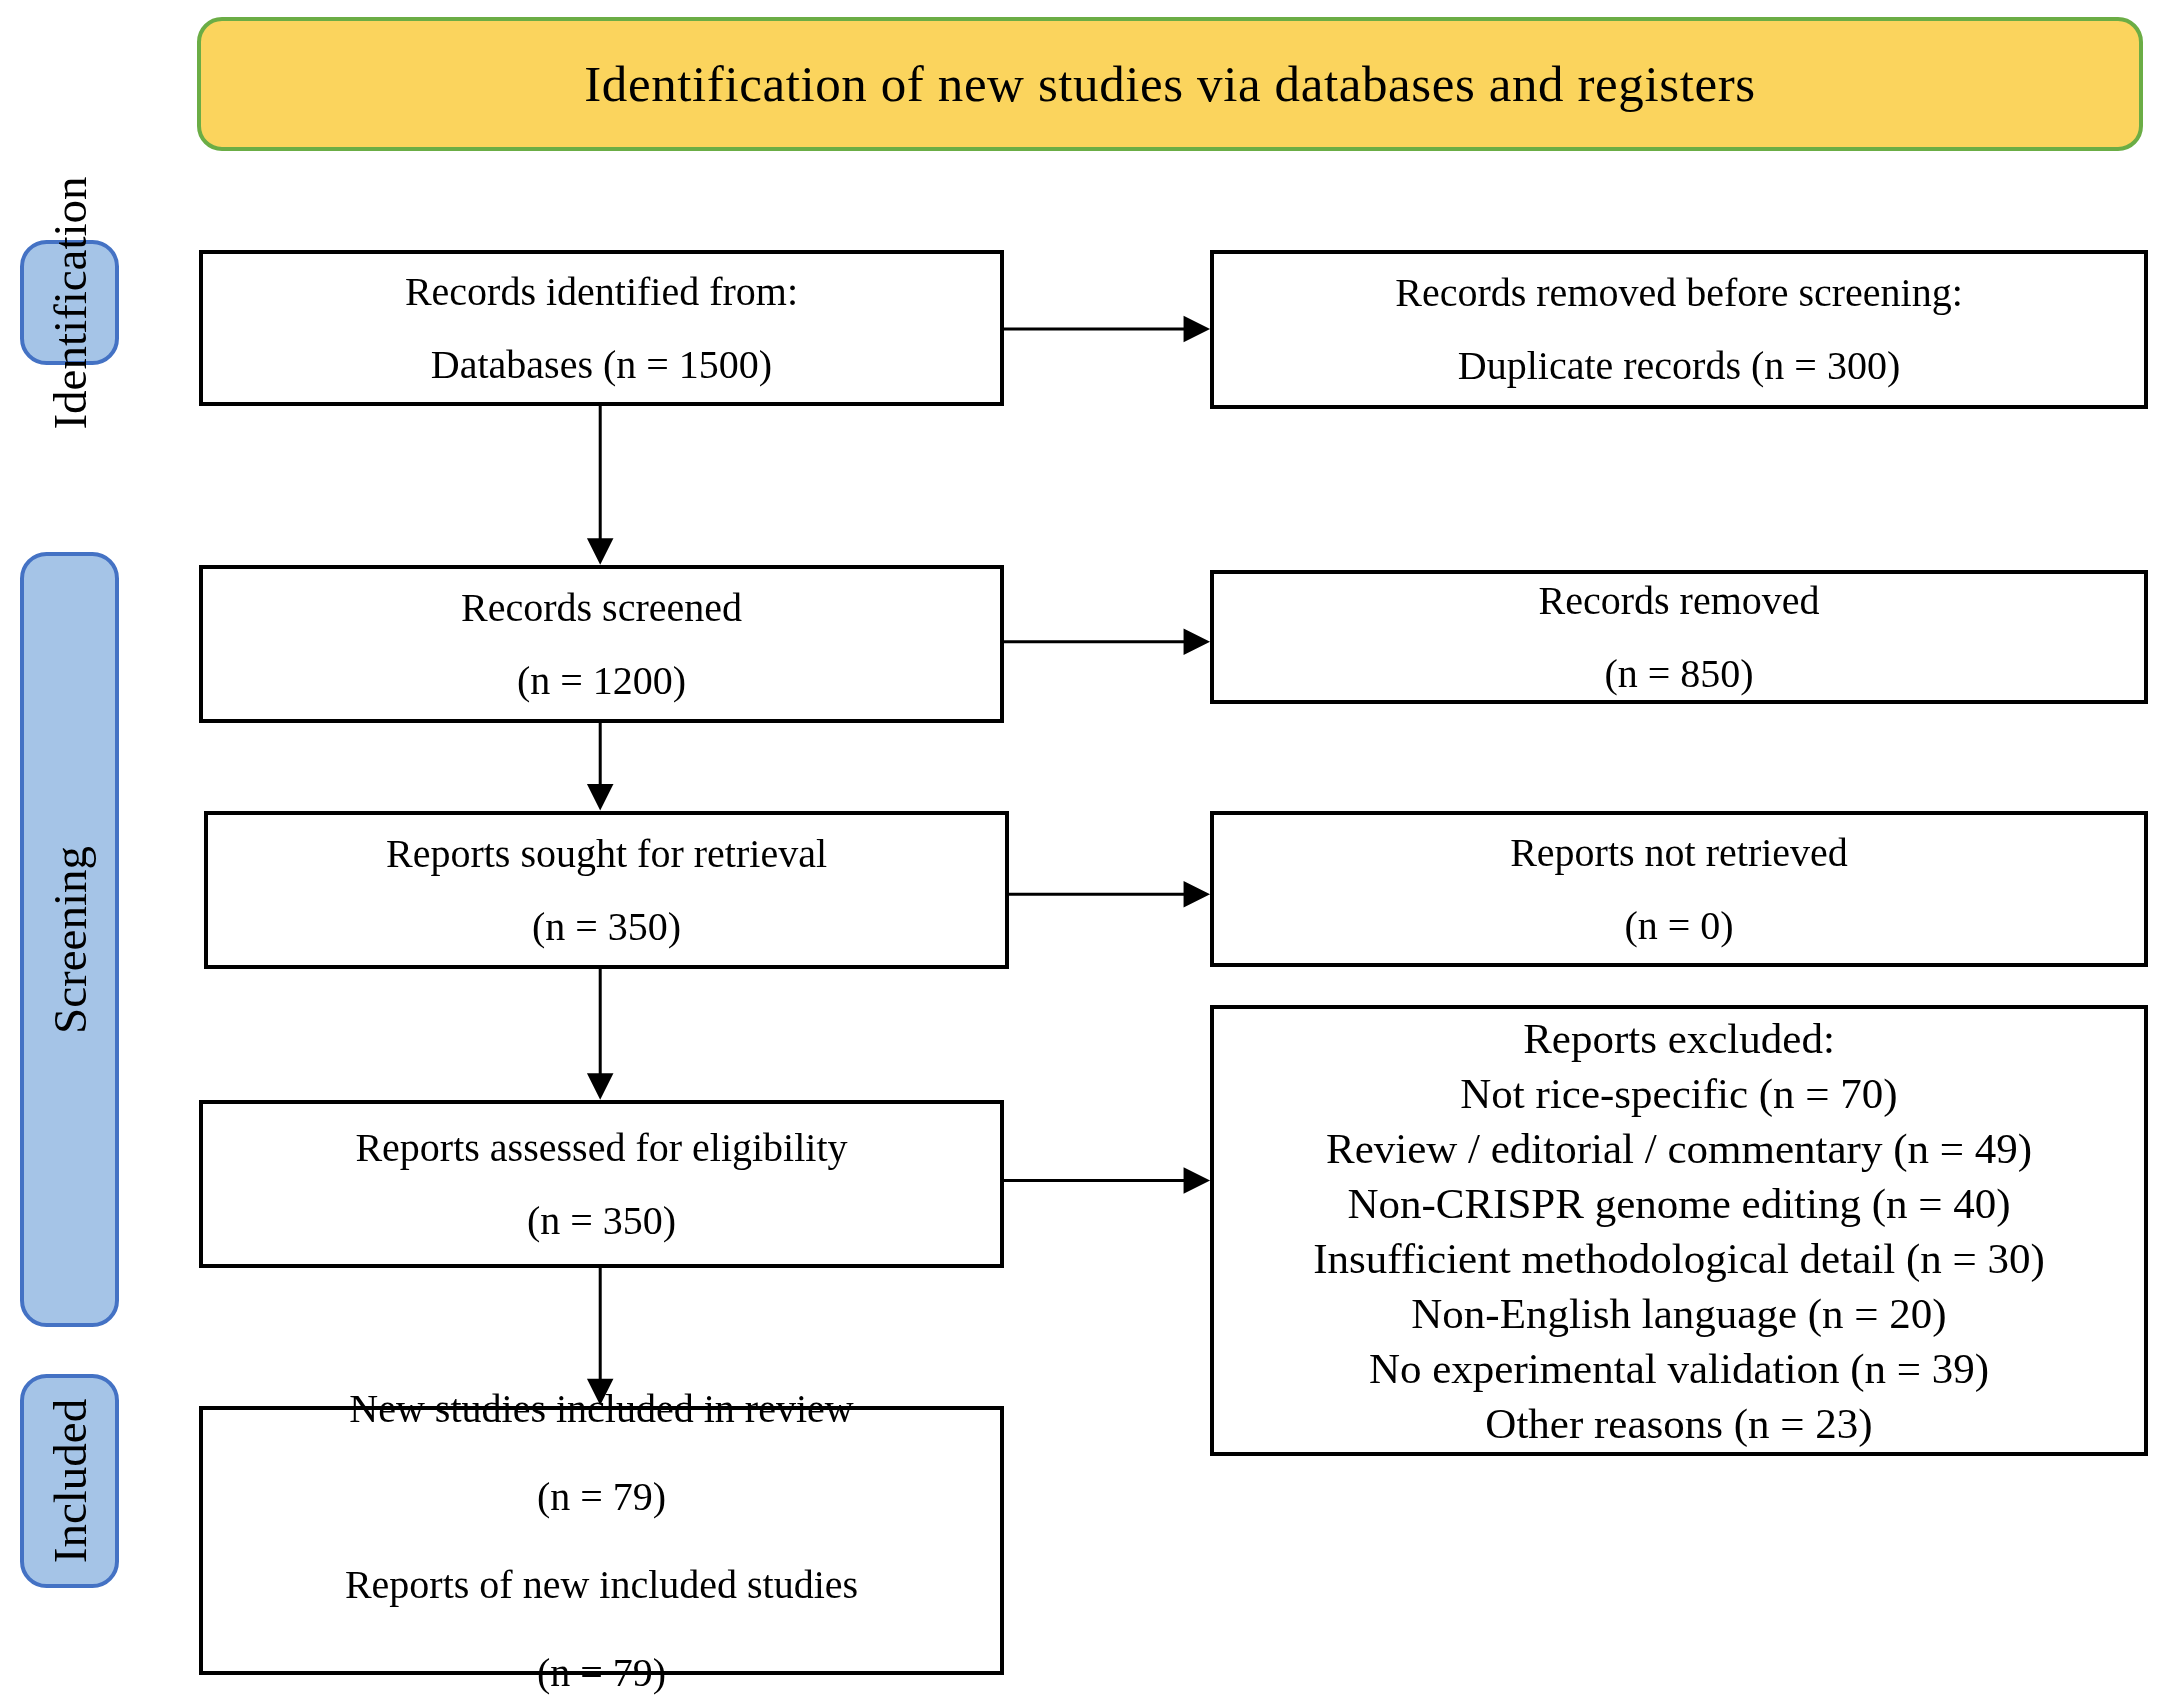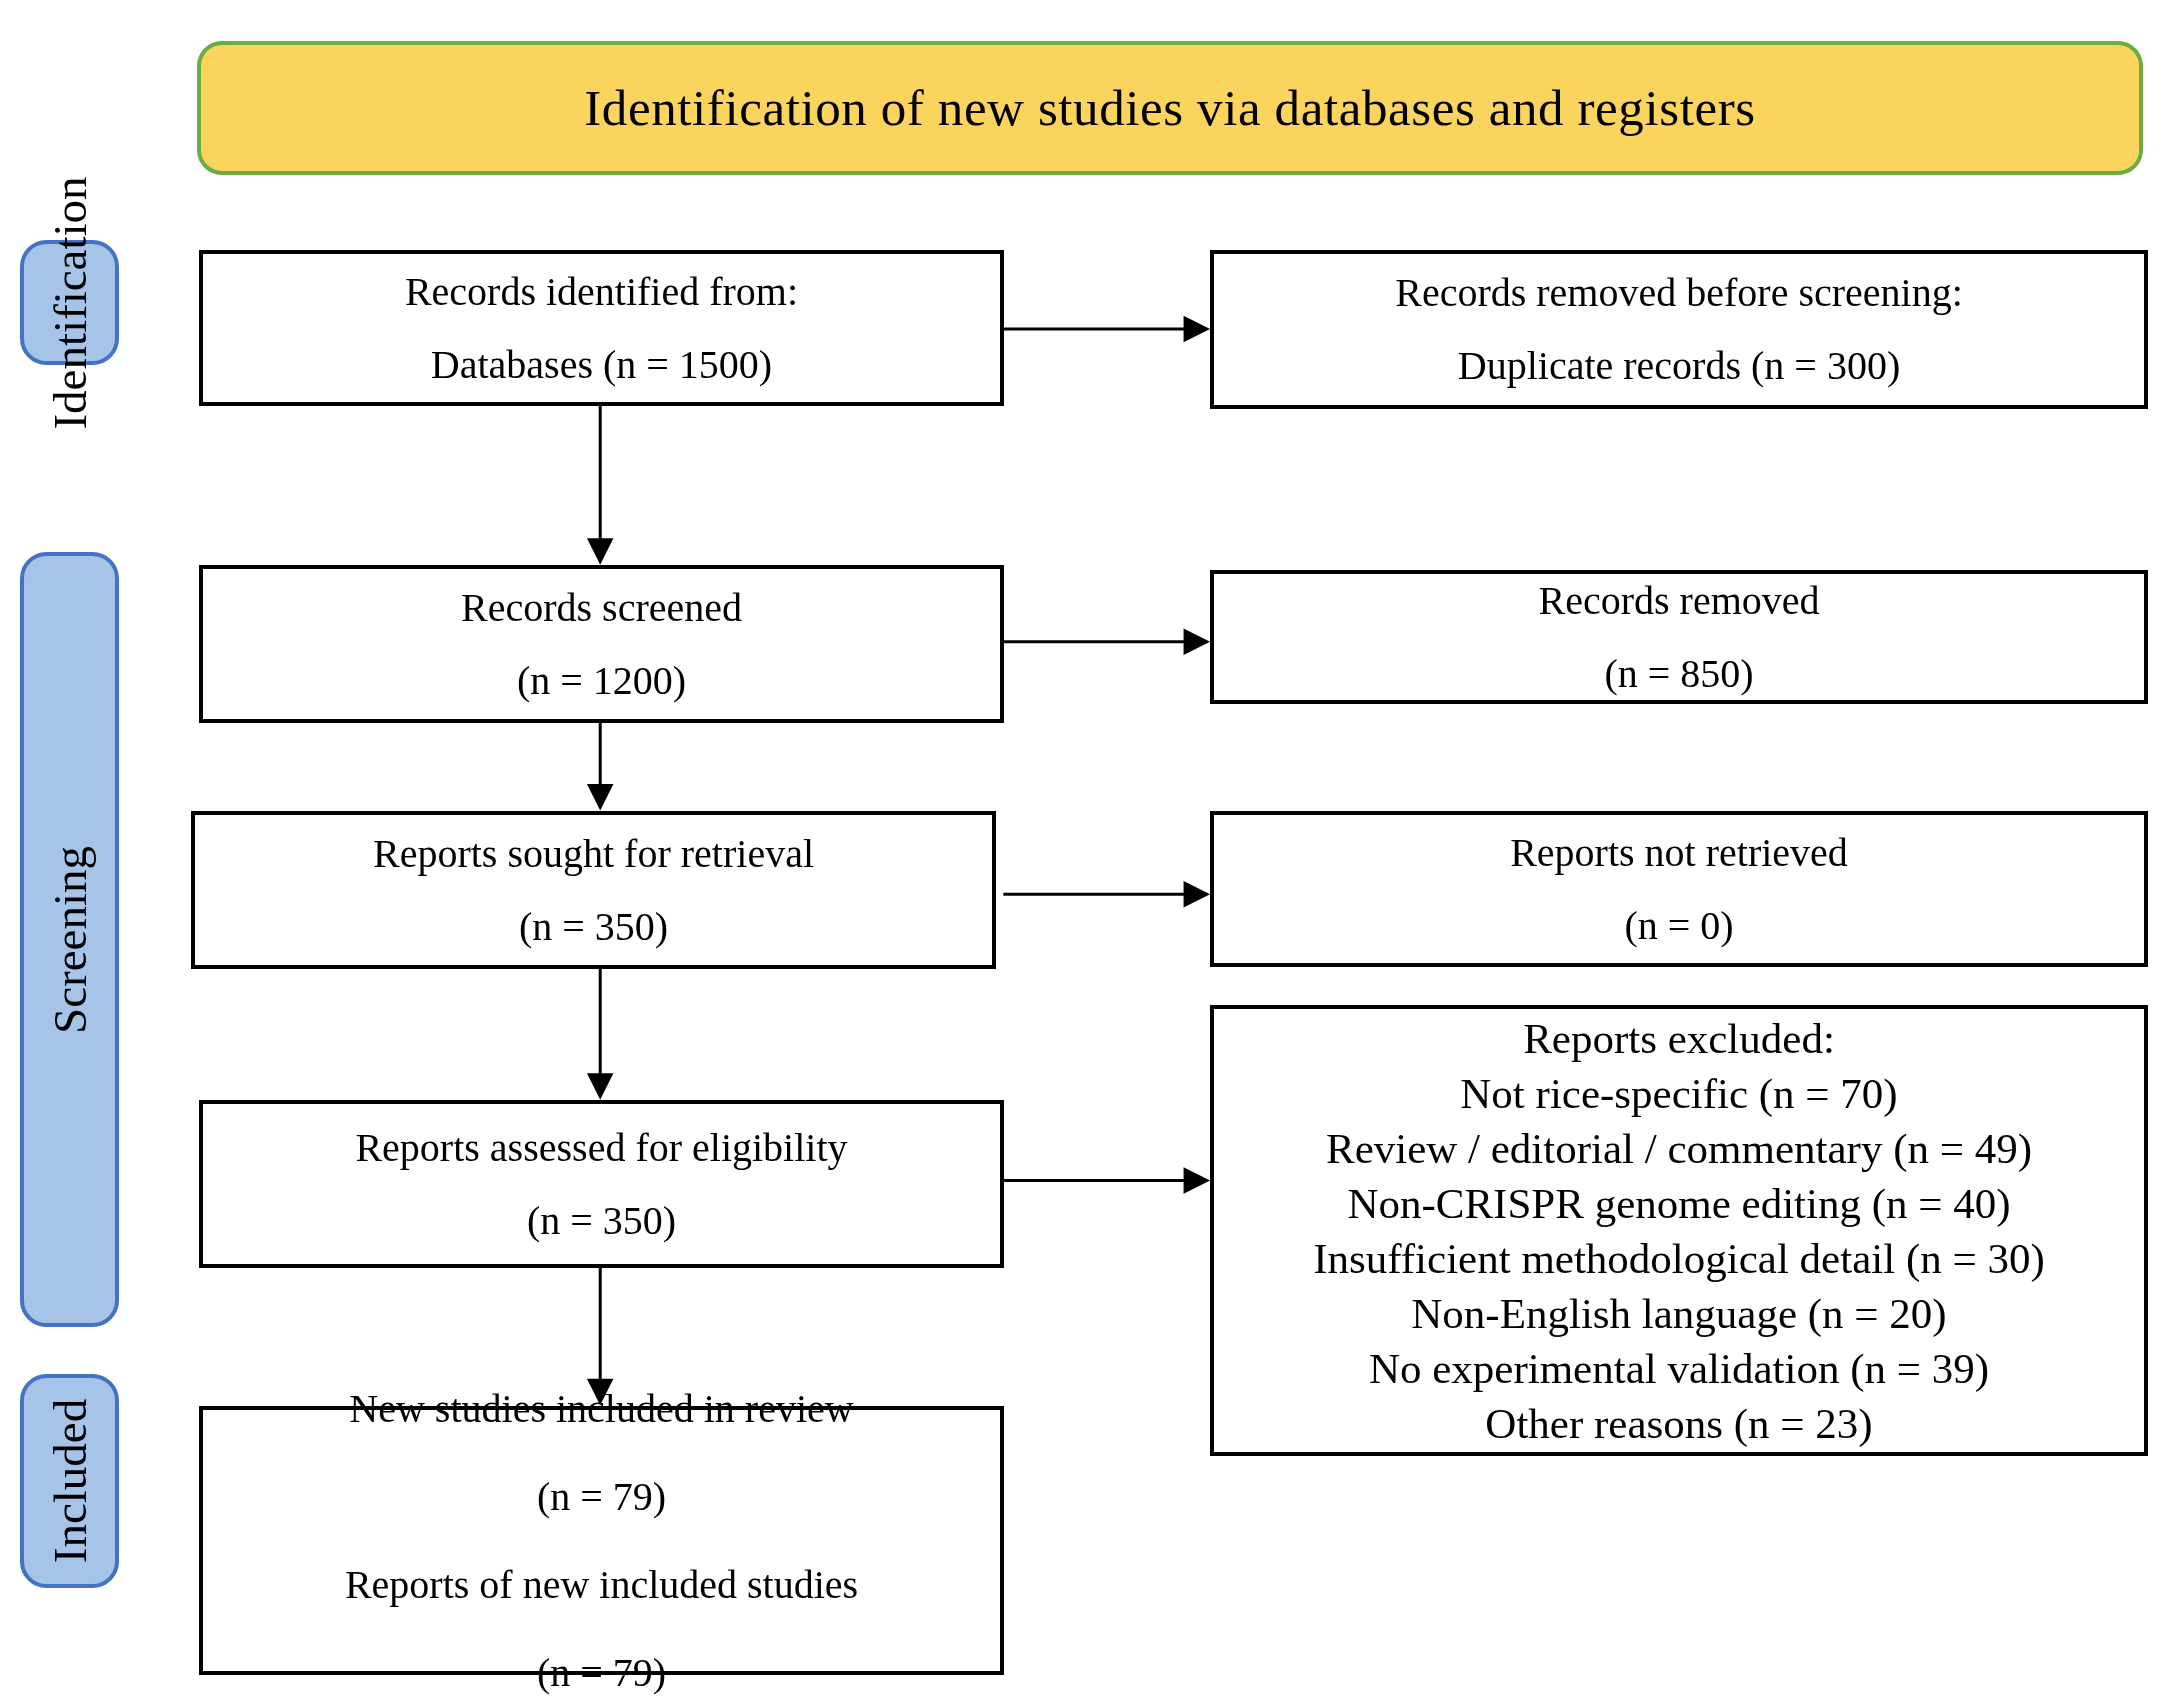--- a/index.html
+++ b/index.html
@@ -24,21 +24,20 @@
     top: 17px;
     width: 1946px;
     height: 134px;
     box-sizing: border-box;
     background: #FBD45D;
     border: 4.2px solid #6BAD45;
     border-radius: 25px;
     display: flex;
     align-items: center;
     justify-content: center;
-    margin-top: 24px;
   }
   .header-banner .title-text {
     font-size: 51px;
     letter-spacing: 0.6px;
     white-space: nowrap;
   }
 
   
   .stage {
     position: absolute;
@@ -76,21 +75,21 @@
   .box .line {
     font-size: 40px;
     line-height: 1.2;
     white-space: nowrap;
   }
   .box-2line { row-gap: 25px; }
   .box-4line { row-gap: 17px; gap: 40px; }
 
   .box-records-identified { left: 199px;  top: 250px;  width: 805px; height: 156px; }
   .box-records-screened   { left: 199px;  top: 565px;  width: 805px; height: 158px; }
-  .box-reports-sought     { left: 191px;  top: 811px; width: 805px; height: 158px; }
+  .box-reports-sought     { left: 204px;  top: 811px; width: 805px; height: 158px; }
   .box-reports-assessed   { left: 199px;  top: 1100px; width: 805px; height: 168px; }
   .box-studies-included   { left: 199px;  top: 1406px; width: 805px; height: 269px; }
 
   .box-records-removed       { left: 1210px; top: 250px;  width: 938px; height: 159px; }
   .box-records-excluded      { left: 1210px; top: 570px;  width: 938px; height: 134px; }
   .box-reports-not-retrieved { left: 1210px; top: 811px; width: 938px; height: 156px; }
   .box-reports-excluded      { left: 1210px; top: 1005px; width: 938px; height: 451px; }
   .box-reports-excluded .line {
     font-size: 43px;
     line-height: 55px;

